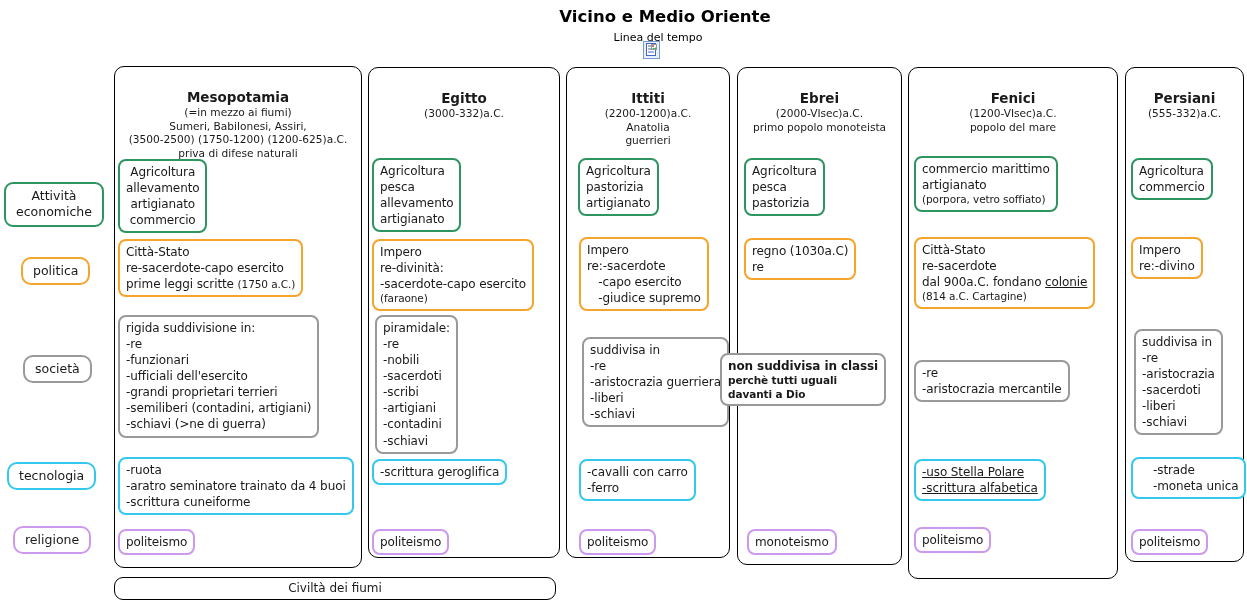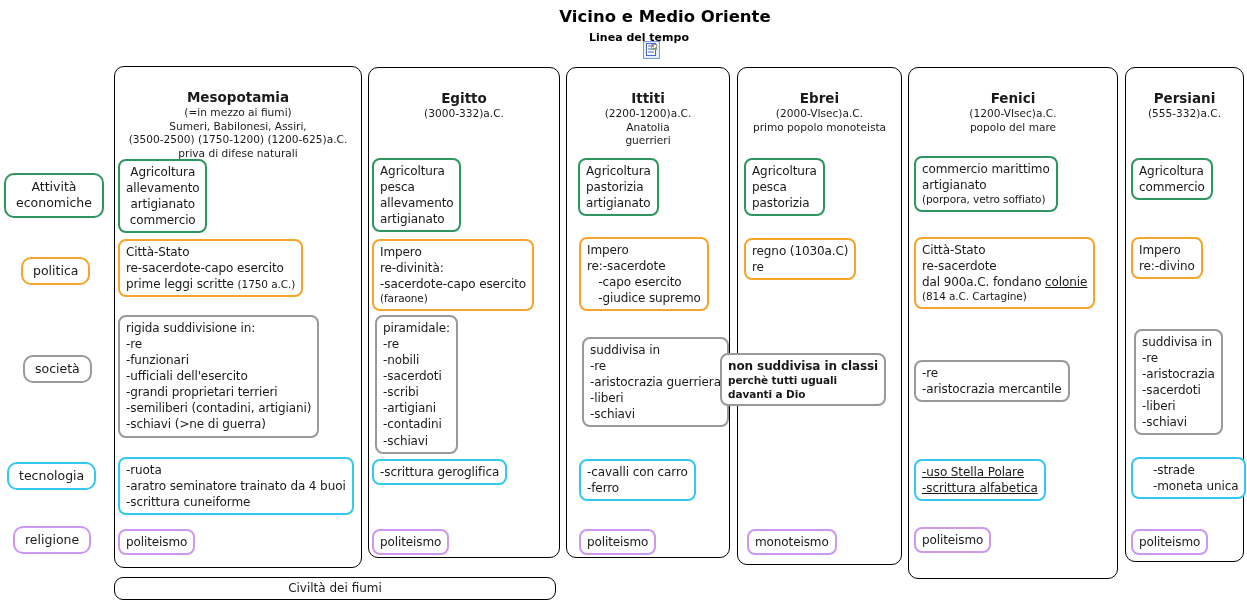--- a/index.html
+++ b/index.html
@@ -2,21 +2,21 @@
 <html><head>
 <meta charset="utf-8">
 <style>
   html,body{margin:0;padding:0;background:#fff;}
   .canvas{
     position:relative;width:1247px;height:603px;background:#ffffff;
     font-family:"DejaVu Sans","Liberation Sans",sans-serif;color:#1a1a1a;overflow:hidden;
   }
   .title{position:absolute;left:420px;top:7px;width:490px;text-align:center;
     font-size:16.5px;font-weight:bold;color:#000;}
-  .subtitle{position:absolute;left:394px;top:31px;width:490px;text-align:center;font-size:11px;color:#000;font-weight:bold;}
+  .subtitle{position:absolute;left:413px;top:31px;width:490px;text-align:center;font-size:11px;color:#000;}
   .tl-icon{position:absolute;left:643px;top:41px;width:17px;height:18px;cursor:pointer;}
   .row-label{
     position:absolute;border:2px solid #888;border-radius:10px;background:#fff;
     padding:4px 10px;font-size:12.5px;text-align:center;white-space:pre-wrap;line-height:1.3;
   }
   .col{position:absolute;border:1.5px solid #000;border-radius:10px;background:#fff;box-sizing:border-box;}
   .col-title{text-align:center;font-size:13.5px;font-weight:bold;margin-top:22px;}
   .col-sub{text-align:center;font-size:10.6px;line-height:1.28;white-space:pre-wrap;margin-top:1px;}
   .box{
     position:absolute;border:2px solid #888;border-radius:8px;background:#fff;
@@ -44,21 +44,21 @@
       <rect x="3.5" y="2.5" width="9" height="12" fill="#ffffff" stroke="#4466bb"></rect>
       <line x1="5" y1="5" x2="8" y2="5" stroke="#4466bb"></line>
       <line x1="5" y1="8" x2="8" y2="8" stroke="#4466bb"></line>
       <line x1="5" y1="11" x2="11" y2="11" stroke="#4466bb"></line>
       <rect x="8.5" y="3.5" width="5" height="5" fill="#ffffff" stroke="#999999"></rect>
       <circle cx="10" cy="5" r="0.9" fill="#cc3333"></circle>
       <path d="M9 8 l1.5 -1.5 l1 1 l1.5 -1.5 v2 h-4 z" fill="#33aa55"></path>
     </svg>
   </div>
 
-  <div class="row-label" style="left: 4px; top: 173px; border-color: rgb(46, 148, 96);">Attività
+  <div class="row-label" style="left: 4px; top: 182px; border-color: rgb(46, 148, 96); border-radius: 9px;">Attività
 economiche</div>
   <div class="row-label" style="left: 21px; top: 257px; border-color: rgb(245, 164, 44);">politica</div>
   <div class="row-label" style="left: 23px; top: 355px; border-color: rgb(153, 153, 153);">società</div>
   <div class="row-label" style="left: 7px; top: 462px; border-color: rgb(53, 200, 238);">tecnologia</div>
   <div class="row-label" style="left: 13px; top: 526px; border-color: rgb(204, 153, 238);">religione</div>
 
   <div class="col" style="left:114px;top:66px;width:248px;height:502px;">
     <div class="col-title">Mesopotamia</div>
     <div class="col-sub">(=in mezzo ai fiumi)
 Sumeri, Babilonesi, Assiri,

